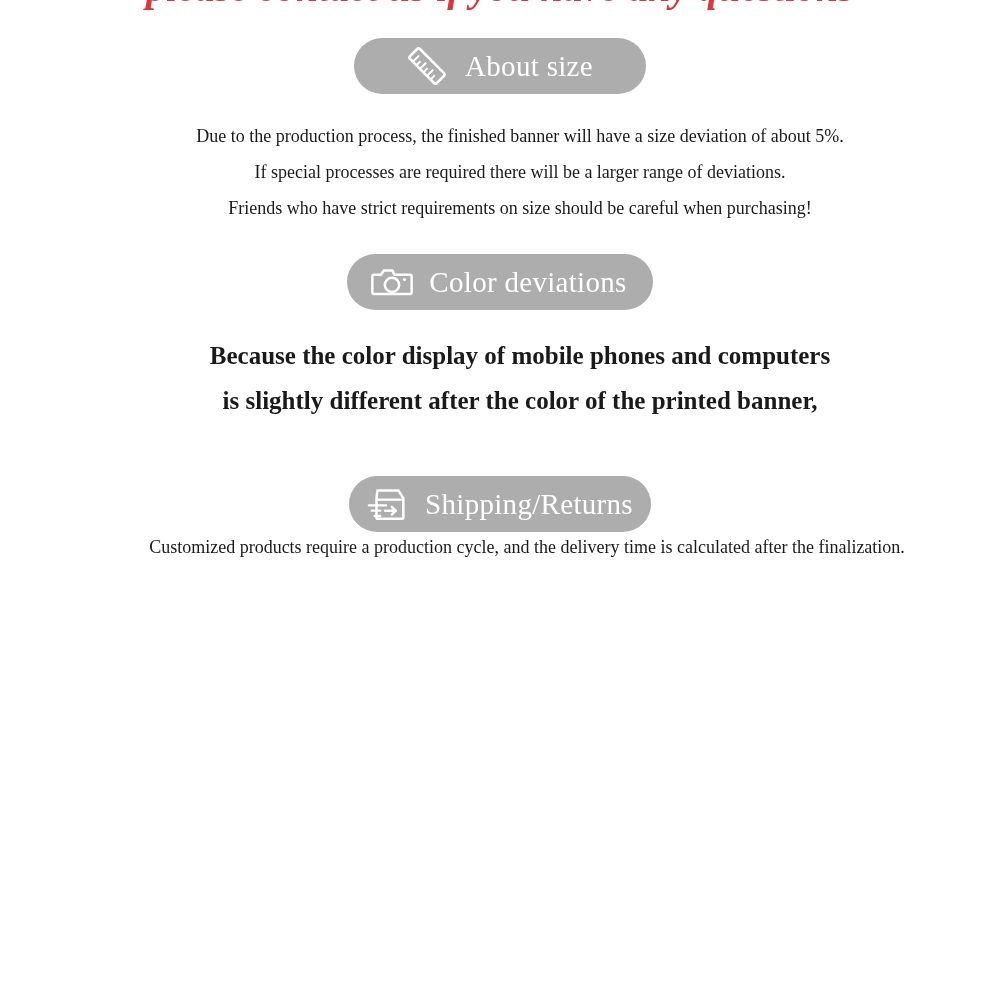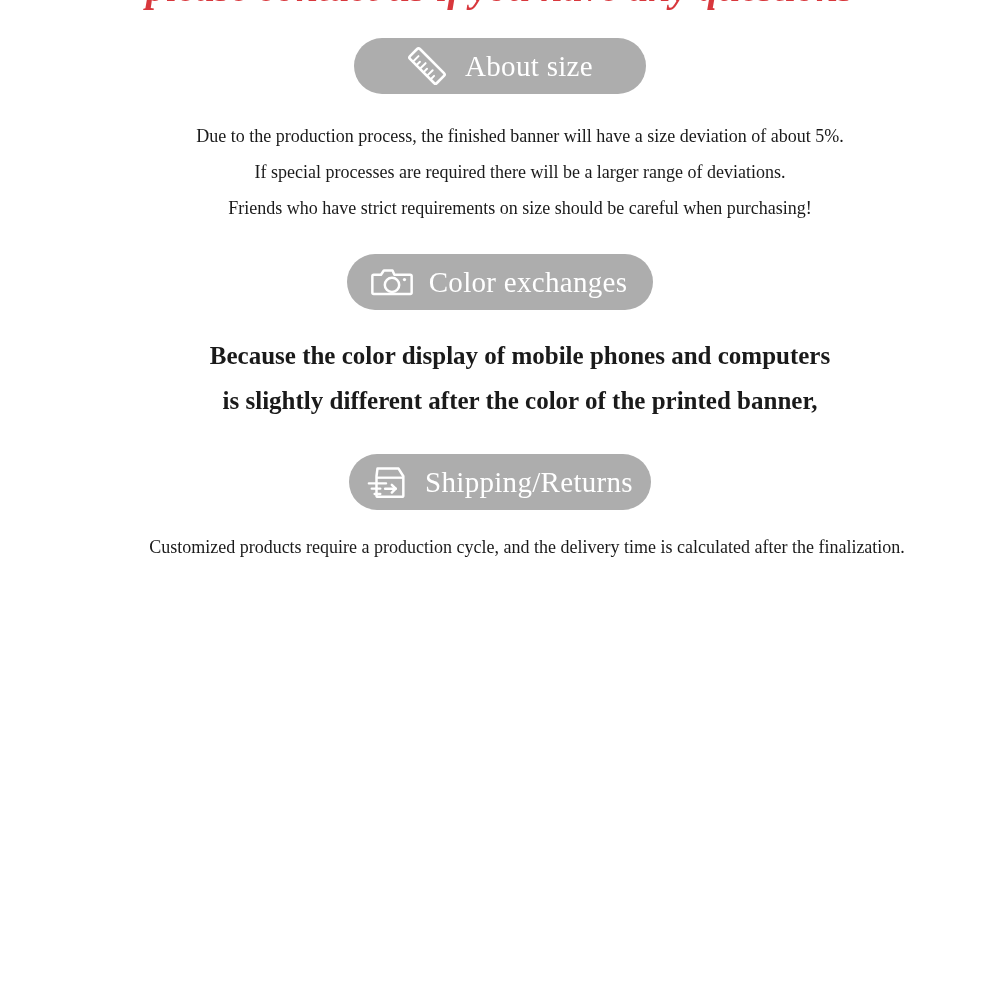--- a/index.html
+++ b/index.html
@@ -138,30 +138,30 @@
 
 <div class="pill-row" style="top:254px;">
   <div class="pill">
     <span class="pill-icon">
       <svg width="46" height="46" viewBox="0 0 48 48" aria-hidden="true">
         <path d="M5 16.5h7.5l3-4.5h9l2 4.5H43a1.5 1.5 0 0 1 1.5 1.5v17a1.5 1.5 0 0 1-1.5 1.5H5a1.5 1.5 0 0 1-1.5-1.5V18A1.5 1.5 0 0 1 5 16.5z" fill="none" stroke="#ffffff" stroke-width="2.6" stroke-linejoin="round"></path>
         <circle cx="24" cy="27" r="7.5" fill="none" stroke="#ffffff" stroke-width="2.6"></circle>
         <circle cx="37" cy="21.5" r="1.7" fill="#ffffff"></circle>
       </svg>
     </span>
-    <span class="pill-label">Color exchanges</span>
+    <span class="pill-label">Color deviations</span>
   </div>
 </div>
 
 <div class="para-block block-color" style="top:333px;">
   <div class="para-line">Because the color display of mobile phones and computers</div>
   <div class="para-line">is slightly different after the color of the printed banner,</div>
 </div>
 
-<div class="pill-row" style="top:454px;">
+<div class="pill-row" style="top:476px;">
   <div class="pill" style="padding:0 18px 0 16px;">
     <span class="pill-icon">
       <svg width="46" height="46" viewBox="0 0 48 48" aria-hidden="true">
         <path d="M13 10h22l5 8v20a1.5 1.5 0 0 1-1.5 1.5h-25A1.5 1.5 0 0 1 12 38V18z" fill="none" stroke="#ffffff" stroke-width="2.6" stroke-linejoin="round"></path>
         <line x1="12" y1="19.5" x2="40" y2="19.5" stroke="#ffffff" stroke-width="2.4"></line>
         <g stroke="#ffffff" stroke-width="2.4" stroke-linecap="round">
           <line x1="4" y1="25.5" x2="22" y2="25.5"></line>
           <line x1="7" y1="31" x2="16" y2="31"></line>
           <line x1="10" y1="36.5" x2="16" y2="36.5"></line>
         </g>

